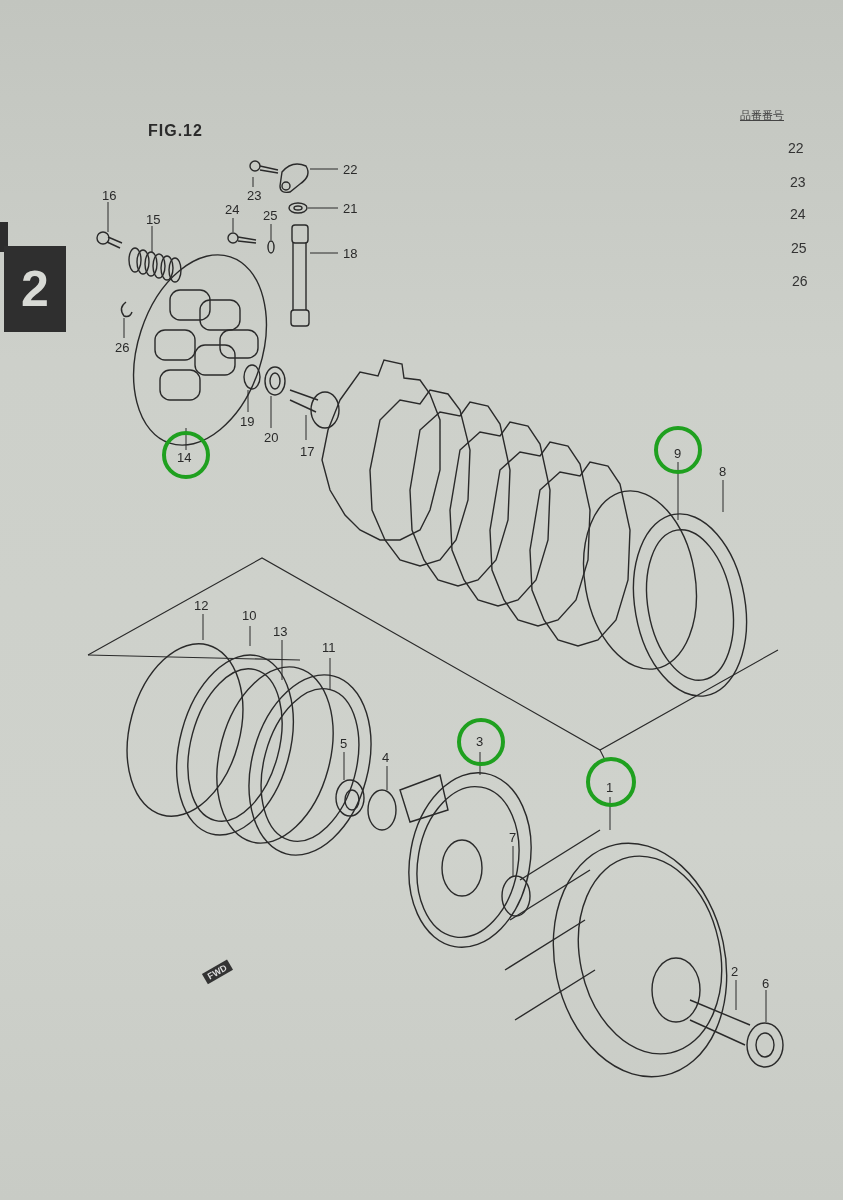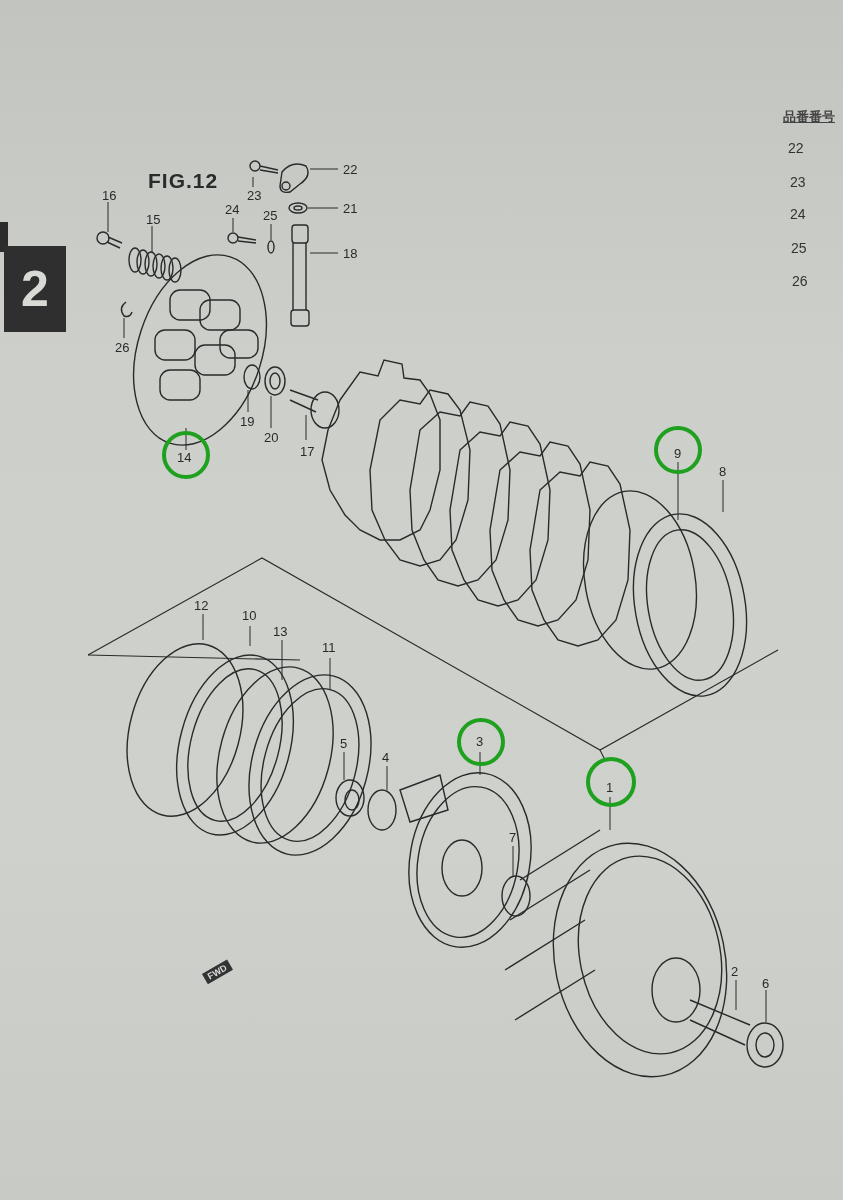--- a/index.html
+++ b/index.html
@@ -8,33 +8,33 @@
     background: #c9ccc6;
     font-family: "Liberation Sans", sans-serif;
     position: relative;
   }
   .page {
     position: absolute; left: 0; top: 0; width: 843px; height: 1200px;
     background: linear-gradient(180deg, #c2c5bf 0%, #cdd0ca 30%, #cfd2cc 70%, #c8cbc5 100%);
   }
   .fig-title {
     position: absolute; left: 148px; top: 122px;
-    font-size: 21px; font-weight: bold; color: #2b2b2b; letter-spacing: 1px; margin-top: 47px;
+    font-size: 16px; font-weight: bold; color: #2b2b2b; letter-spacing: 1px;
   }
   .section-tab {
     position: absolute; left: 0; top: 222px; width: 66px; height: 108px;
   }
   .section-tab .tab-top { position: absolute; left: 0; top: 0; width: 8px; height: 30px; background: #2c2c2c; }
   .section-tab .tab-main {
     position: absolute; left: 4px; top: 24px; width: 62px; height: 86px; background: #2f2f2f;
     color: #d8dad5; font-size: 50px; font-weight: bold; text-align: center; line-height: 86px;
   }
   .side-header {
-    position: absolute; left: 783px; top: 108px; font-size: 13px; color: #444;
-    text-decoration: underline; font-weight: bold;
+    position: absolute; left: 740px; top: 108px; font-size: 11px; color: #444;
+    text-decoration: underline; font-weight: normal;
   }
   .side-num { position: absolute; font-size: 14px; color: #333; }
   svg.diagram { position: absolute; left: 0; top: 0; }
   .lbl { font-family: "Liberation Sans", sans-serif; font-size: 13px; fill: #2a2a2a; }
   .fwd {
     position: absolute; left: 203px; top: 966px; font-size: 9px; font-weight: bold;
     color: #ddd; background: #333; padding: 1px 4px; transform: rotate(-30deg);
   }
 </style>
 </head>

